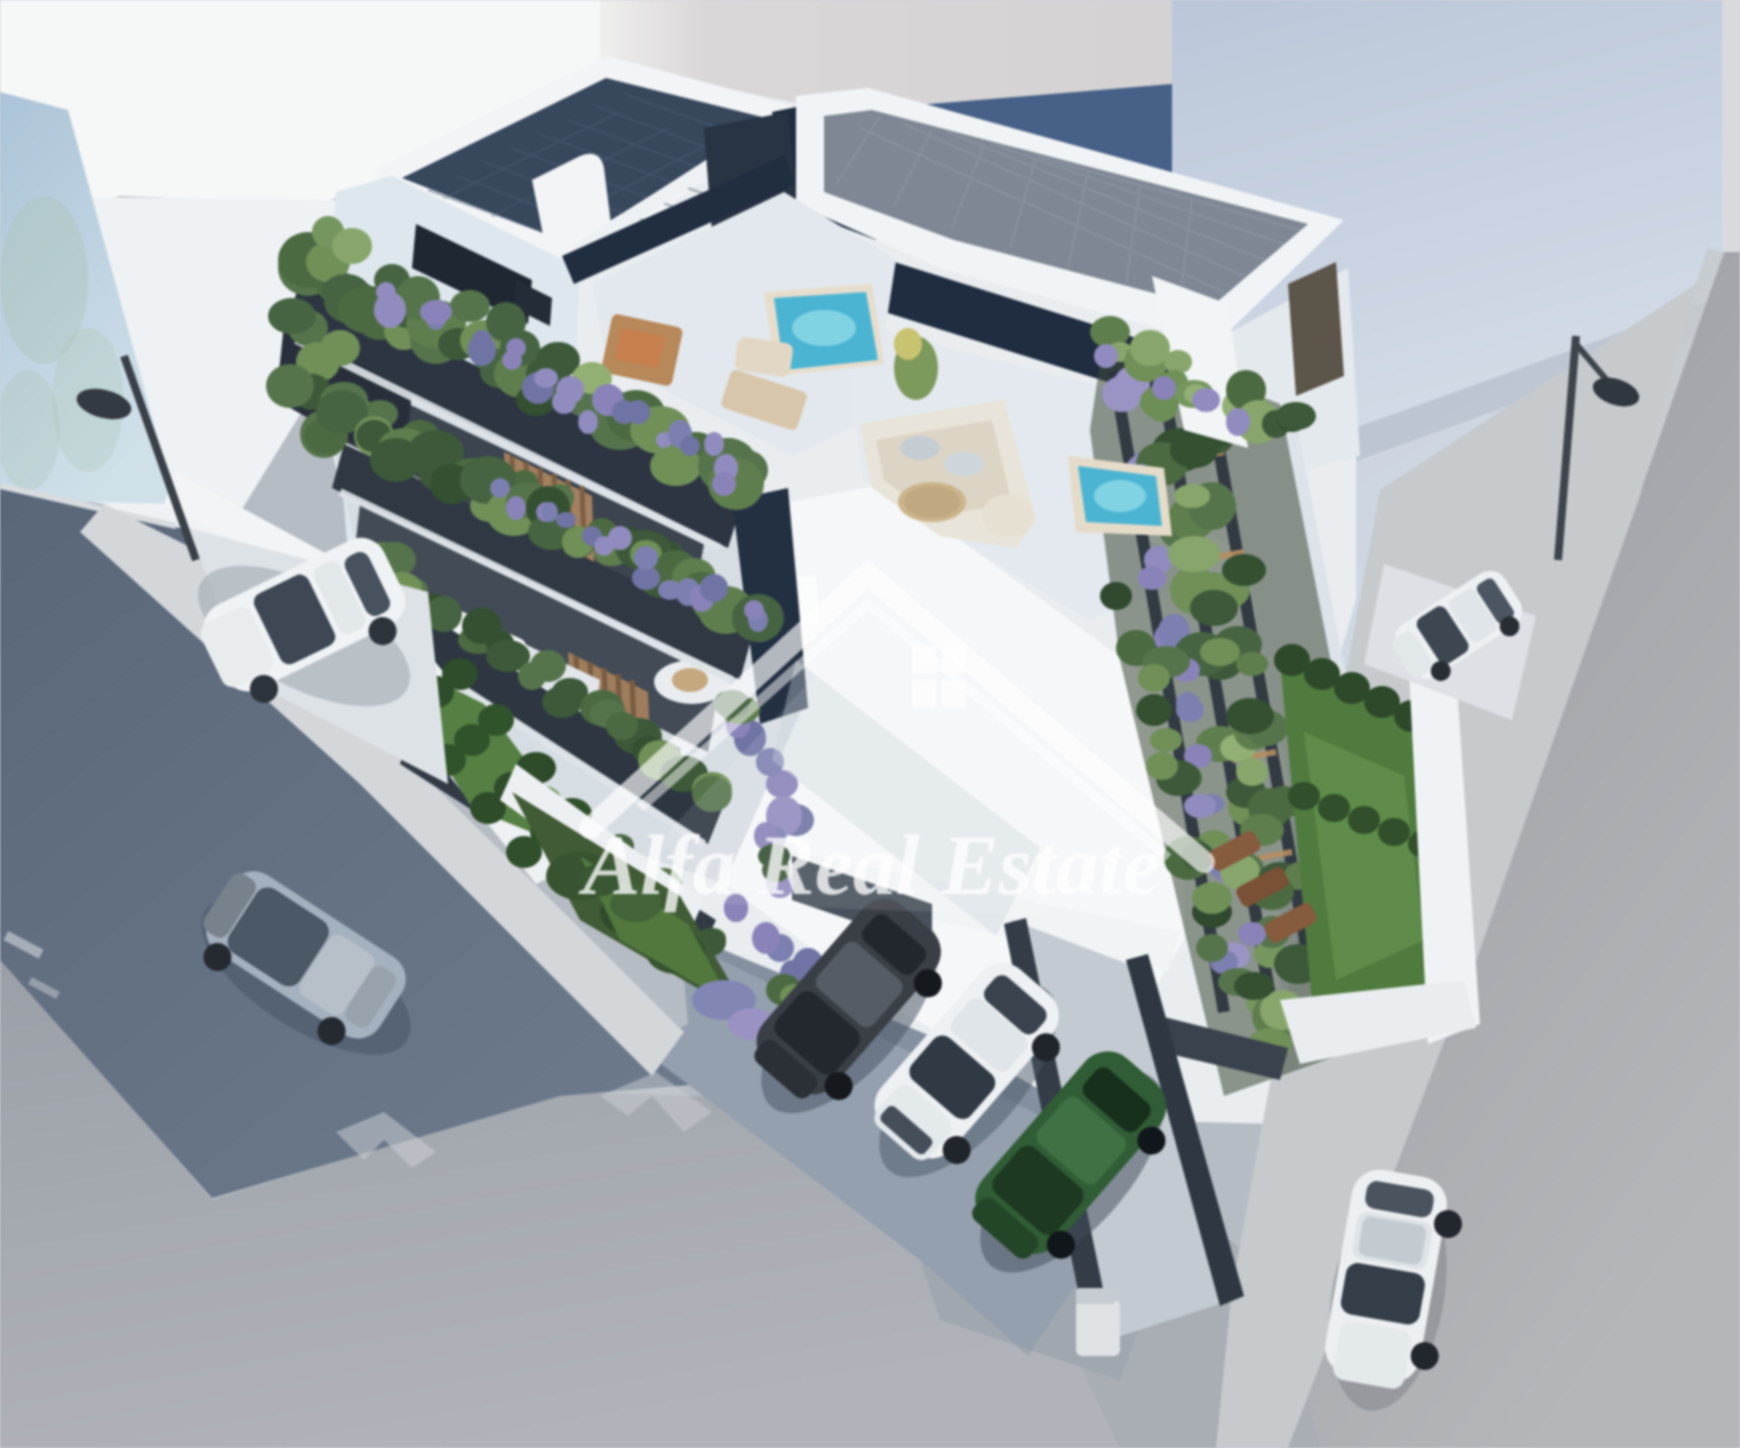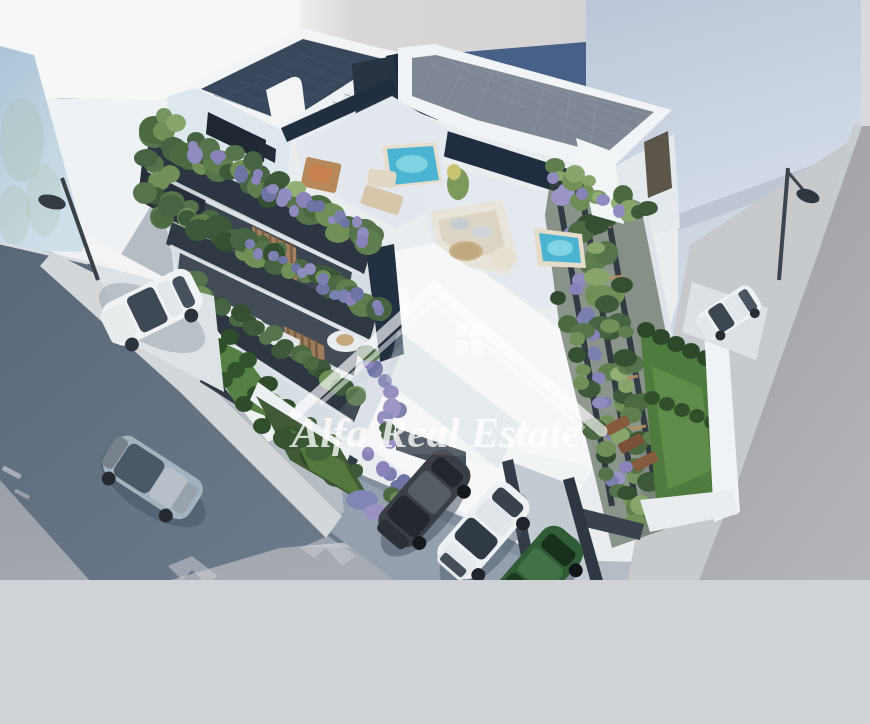--- a/index.html
+++ b/index.html
@@ -1,16 +1,16 @@
 <!DOCTYPE html>
 <html><head>
 <meta charset="utf-8">
 <style>
   html,body{margin:0;padding:0;background:#cfd3d8;}
-  #scene{width:870px;height:580px;position:relative;overflow:hidden;filter:blur(0.45px) saturate(0.93);
+  #scene{width:870px;height:724px;position:relative;overflow:hidden;filter:blur(0.45px) saturate(0.93);
     font-family:"Liberation Sans",sans-serif;}
 </style>
 </head>
 <body>
 <div id="scene">
 <svg width="870" height="724" viewBox="0 0 870 724" xmlns="http://www.w3.org/2000/svg">
 <defs>
   <linearGradient id="skyg" x1="0" y1="0" x2="1" y2="0">
     <stop offset="0" stop-color="#efefee"></stop>
     <stop offset="0.18" stop-color="#dad7d8"></stop>

